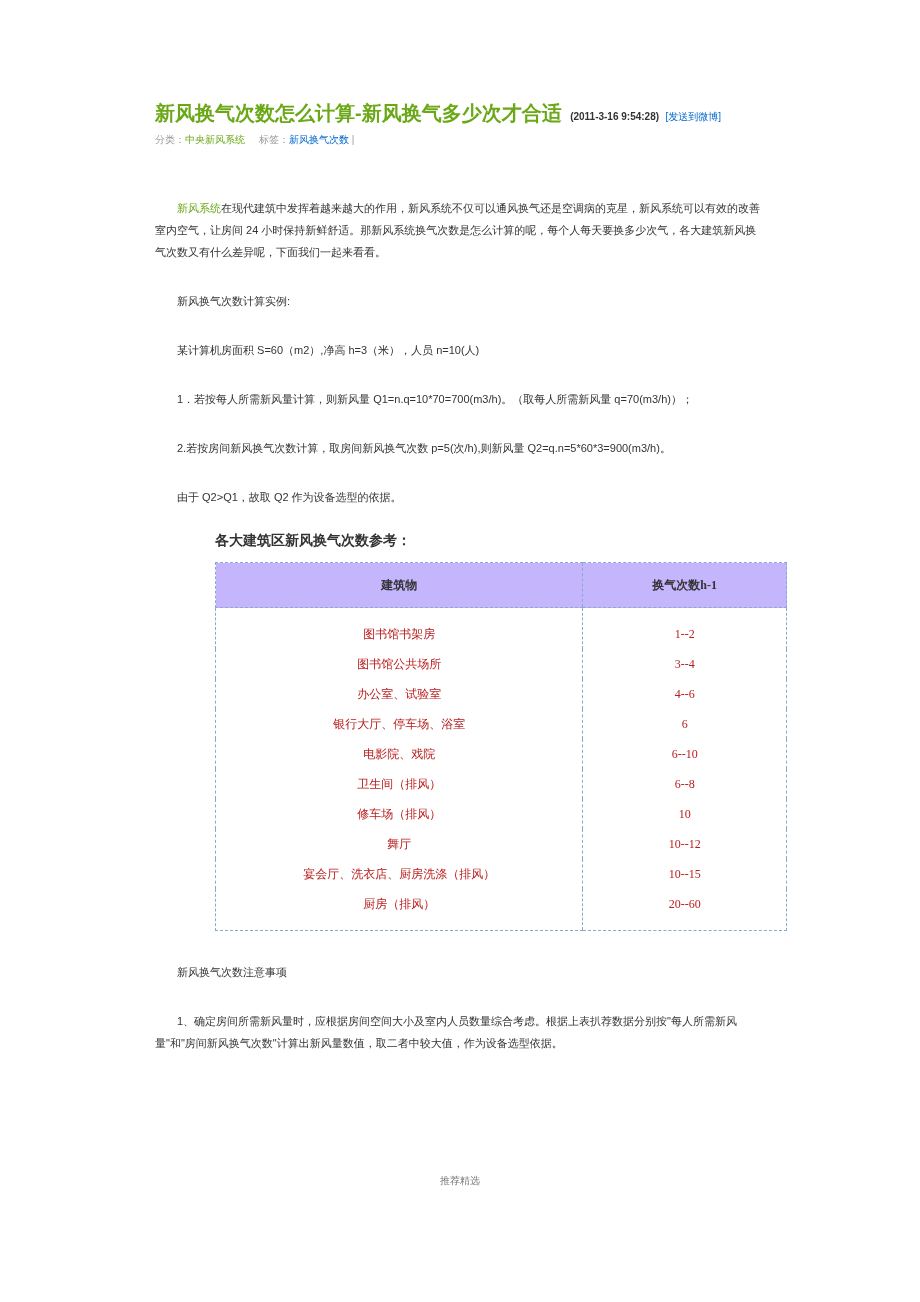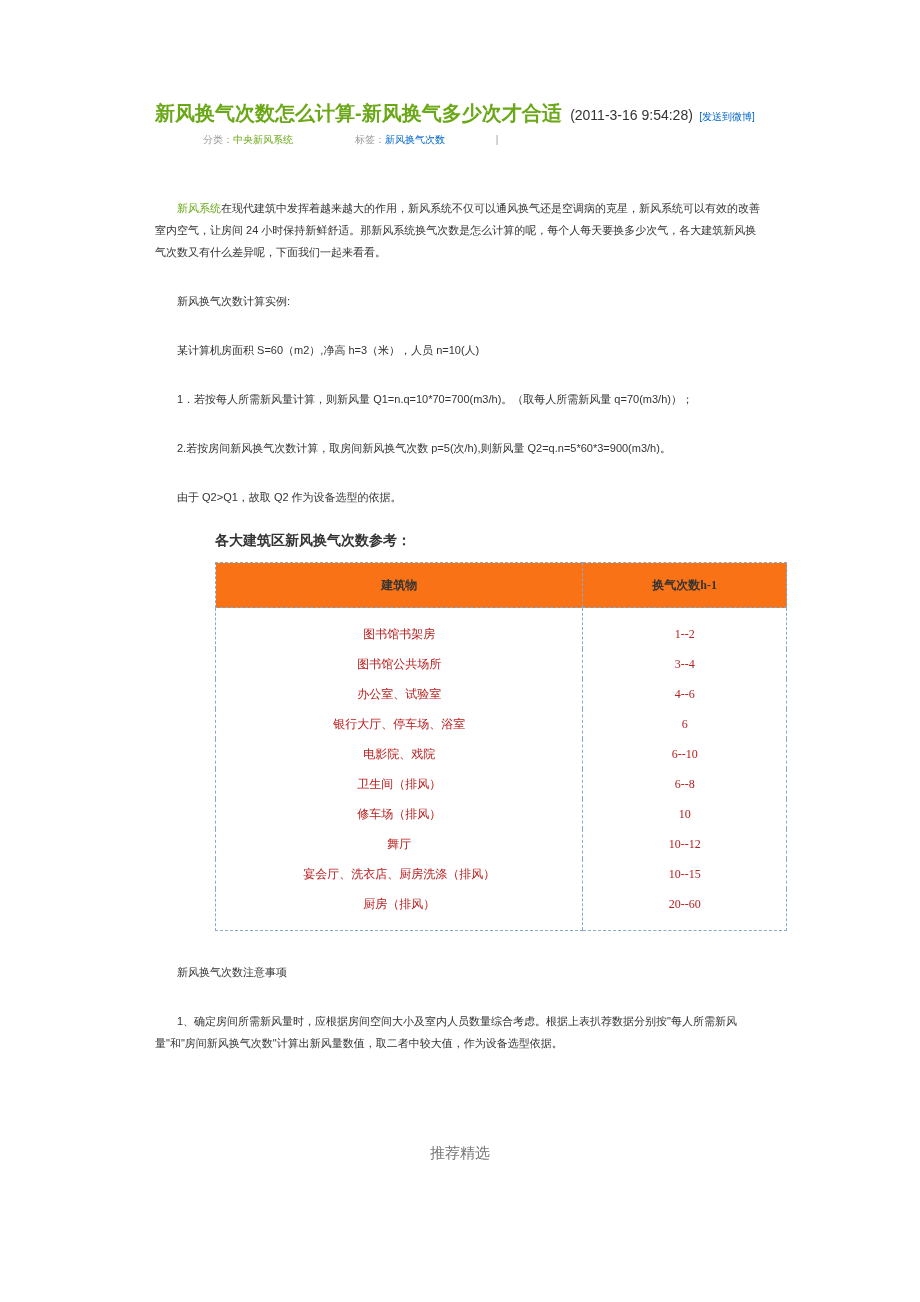--- a/index.html
+++ b/index.html
@@ -20,37 +20,36 @@
     .title-line {
       margin-bottom: 6px;
     }
     .title-main {
       color: #6aa817;
       font-size: 20px;
       font-weight: bold;
     }
     .title-date {
       color: #333;
-      font-size: 14px;
-      font-weight: normal;
+      font-size: 10px;
+      font-weight: bold;
       margin-left: 4px;
     }
     .title-link {
       color: #0066cc;
       font-size: 10px;
       margin-left: 2px;
     }
     .meta-line {
       font-size: 10px;
       color: #999;
       margin-bottom: 50px;
     }
     .meta-category {
       color: #999;
-      margin-left: 48px;
     }
     .meta-green {
       color: #6aa817;
     }
     .meta-blue {
       color: #0066cc;
     }
     .content {
       font-size: 11px;
       color: #333;
@@ -72,21 +71,21 @@
       color: #333;
       margin: 0px 0 8px 60px;
     }
     .ref-table {
       width: 572px;
       margin: 0 0 30px 60px;
       border-collapse: collapse;
       font-size: 12px;
     }
     .ref-table th {
-      background: #f97316;
+      background: #c4b5fd;
       font-weight: bold;
       text-align: center;
       padding: 10px 8px;
       border-top: 1px dashed #88aacc;
       border-bottom: 1px dashed #88aacc;
       font-family: "SimSun", serif;
     }
     .ref-table th:first-child {
       border-left: 1px dashed #88aacc;
     }
@@ -119,23 +118,23 @@
     .ref-table th.col-left {
       width: 368px;
     }
     .ref-table th.col-right {
       width: 204px;
       border-left: 1px dashed #88aacc;
     }
     .footer {
       text-align: center;
       color: #777;
-      font-size: 15px;
+      font-size: 10px;
       font-family: "KaiTi", "STKaiti", serif;
-      margin-top: 90px;
+      margin-top: 120px;
     }
   </style>
 </head>
 <body>
 
 <div class="page">
 
   <div class="title-line">
     <span class="title-main">新风换气次数怎么计算-新风换气多少次才合适</span>
     <span class="title-date">(2011-3-16 9:54:28)</span>

